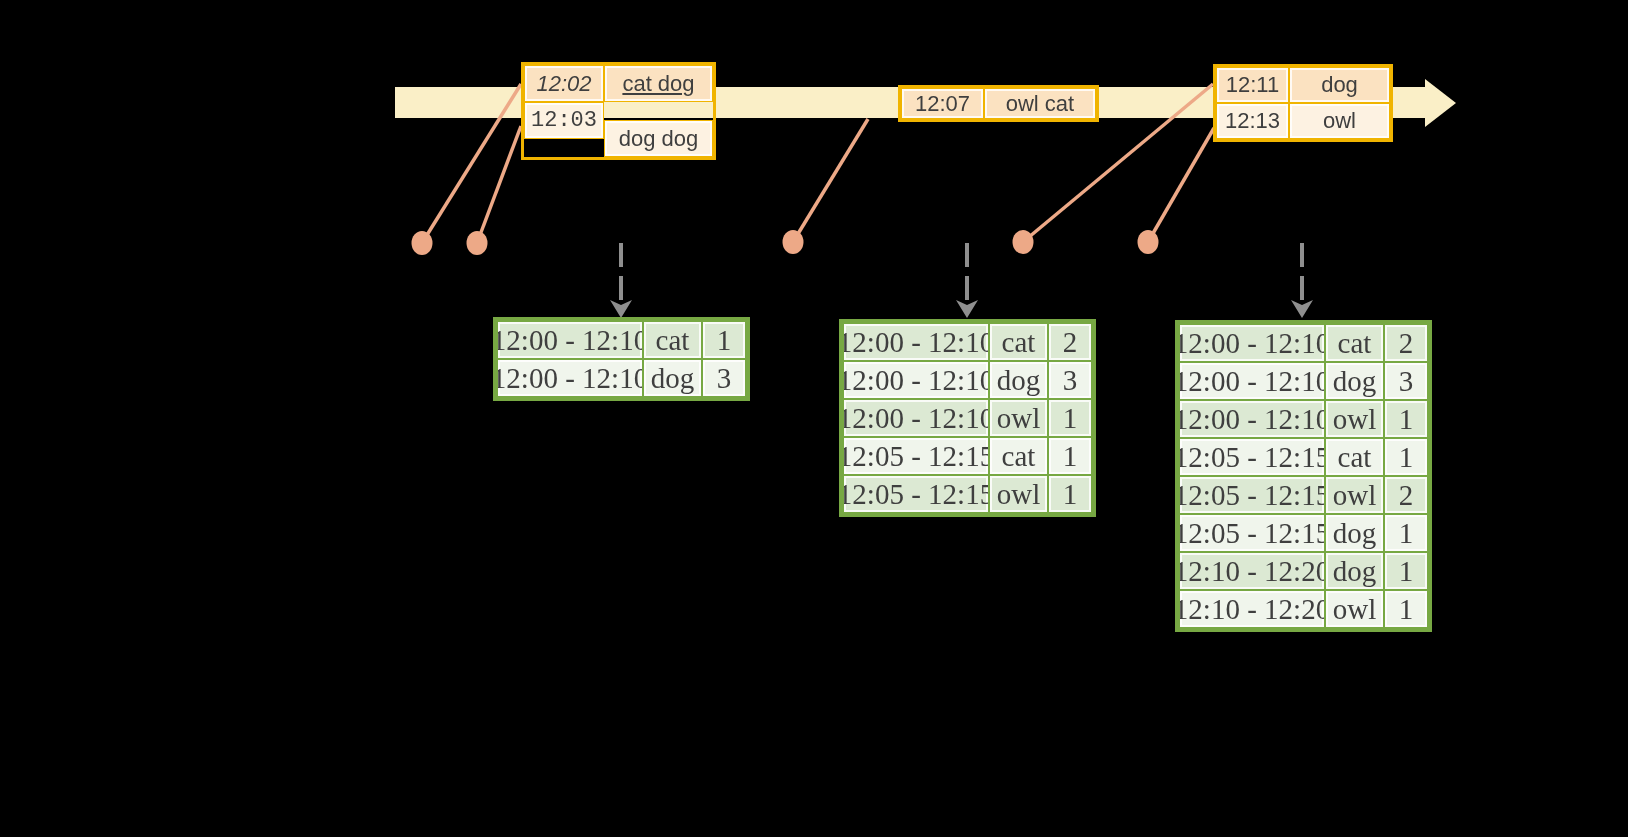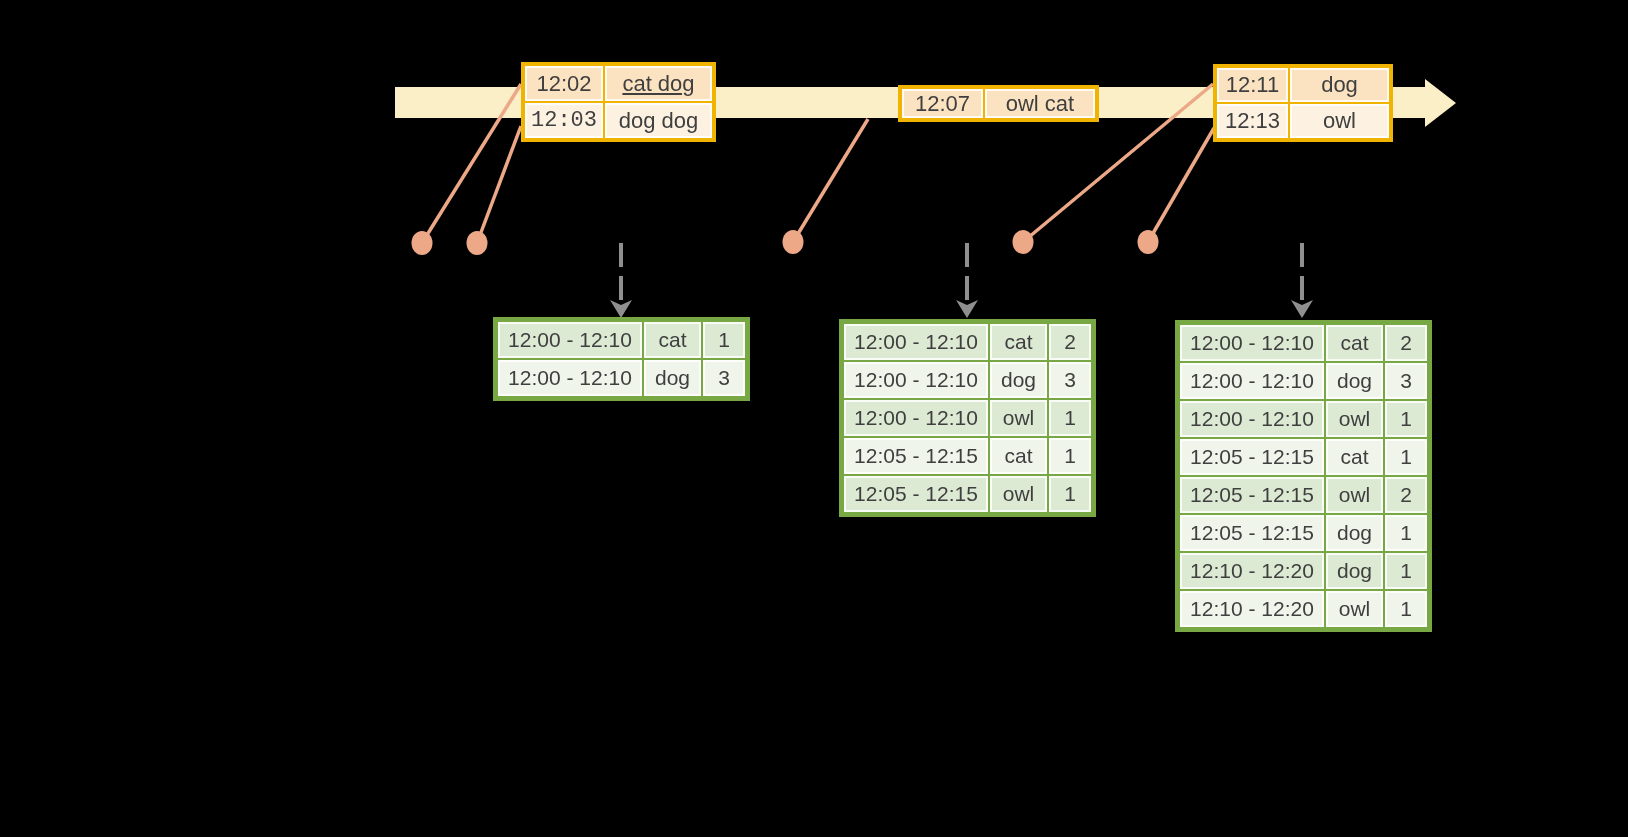--- a/index.html
+++ b/index.html
@@ -46,21 +46,21 @@
     overflow: hidden;
     white-space: nowrap;
   }
   
   .otable { border: 3px solid #F0B400; }
   .otable .tcell { border: 1.5px solid #F0B400; font-size: 22px; }
   .otable .trow:nth-child(odd)  .tcell { background: #FBE2C1; }
   .otable .trow:nth-child(even) .tcell { background: #FDF2E2; }
   
   .gtable { border: 4px solid #77A843; }
-  .gtable .tcell { border: 1.5px solid #77A843; font-size: 21px; }
+  .gtable .tcell { border: 1.5px solid #77A843; font-size: 29px; font-family: Liberation Serif, serif; }
   .gtable .trow:nth-child(odd)  .tcell { background: #DCE9D3; }
   .gtable .trow:nth-child(even) .tcell { background: #F0F5EC; }
 </style>
 </head>
 <body>
 
 <div class="canvas">
 
   <div class="band"></div>
   <div class="band-head"></div>
@@ -88,26 +88,26 @@
       <path d="M 956 300 L 967 318 L 978 300 L 967 305 Z" fill="#8F8F8F"></path>
     </g>
     <g>
       <line x1="1302" y1="243" x2="1302" y2="302" stroke="#8F8F8F" stroke-width="4" stroke-dasharray="24 9"></line>
       <path d="M 1291 300 L 1302 318 L 1313 300 L 1302 305 Z" fill="#8F8F8F"></path>
     </g>
   </svg>
 
   <div class="dtable otable" style="left:521px; top:62px;">
       <div class="trow">
-        <div class="tcell" style="width: 80px; height: 37px;">12:02</div>
+        <div class="tcell" style="width: 80px; height: 37px; font-style: italic;">12:02</div>
         <div class="tcell" style="width: 109px; height: 37px; text-decoration: underline;">cat dog</div>
       </div>
       <div class="trow">
         <div class="tcell" style="width: 80px; height: 37px; font-family: Liberation Mono, monospace;">12:03</div>
-        <div class="tcell" style="width: 109px; height: 37px;">dog dog</div>
+        <div class="tcell" style="width: 109px; height: 37px; margin-top: 18px;">dog dog</div>
       </div>
     </div>
 
   <div class="dtable otable" style="left:898px; top:85px;text-align:right;">
       <div class="trow">
         <div class="tcell" style="width: 83px; height: 31px;">12:07</div>
         <div class="tcell" style="width: 112px; height: 31px;">owl cat</div>
       </div>
     </div>
 

